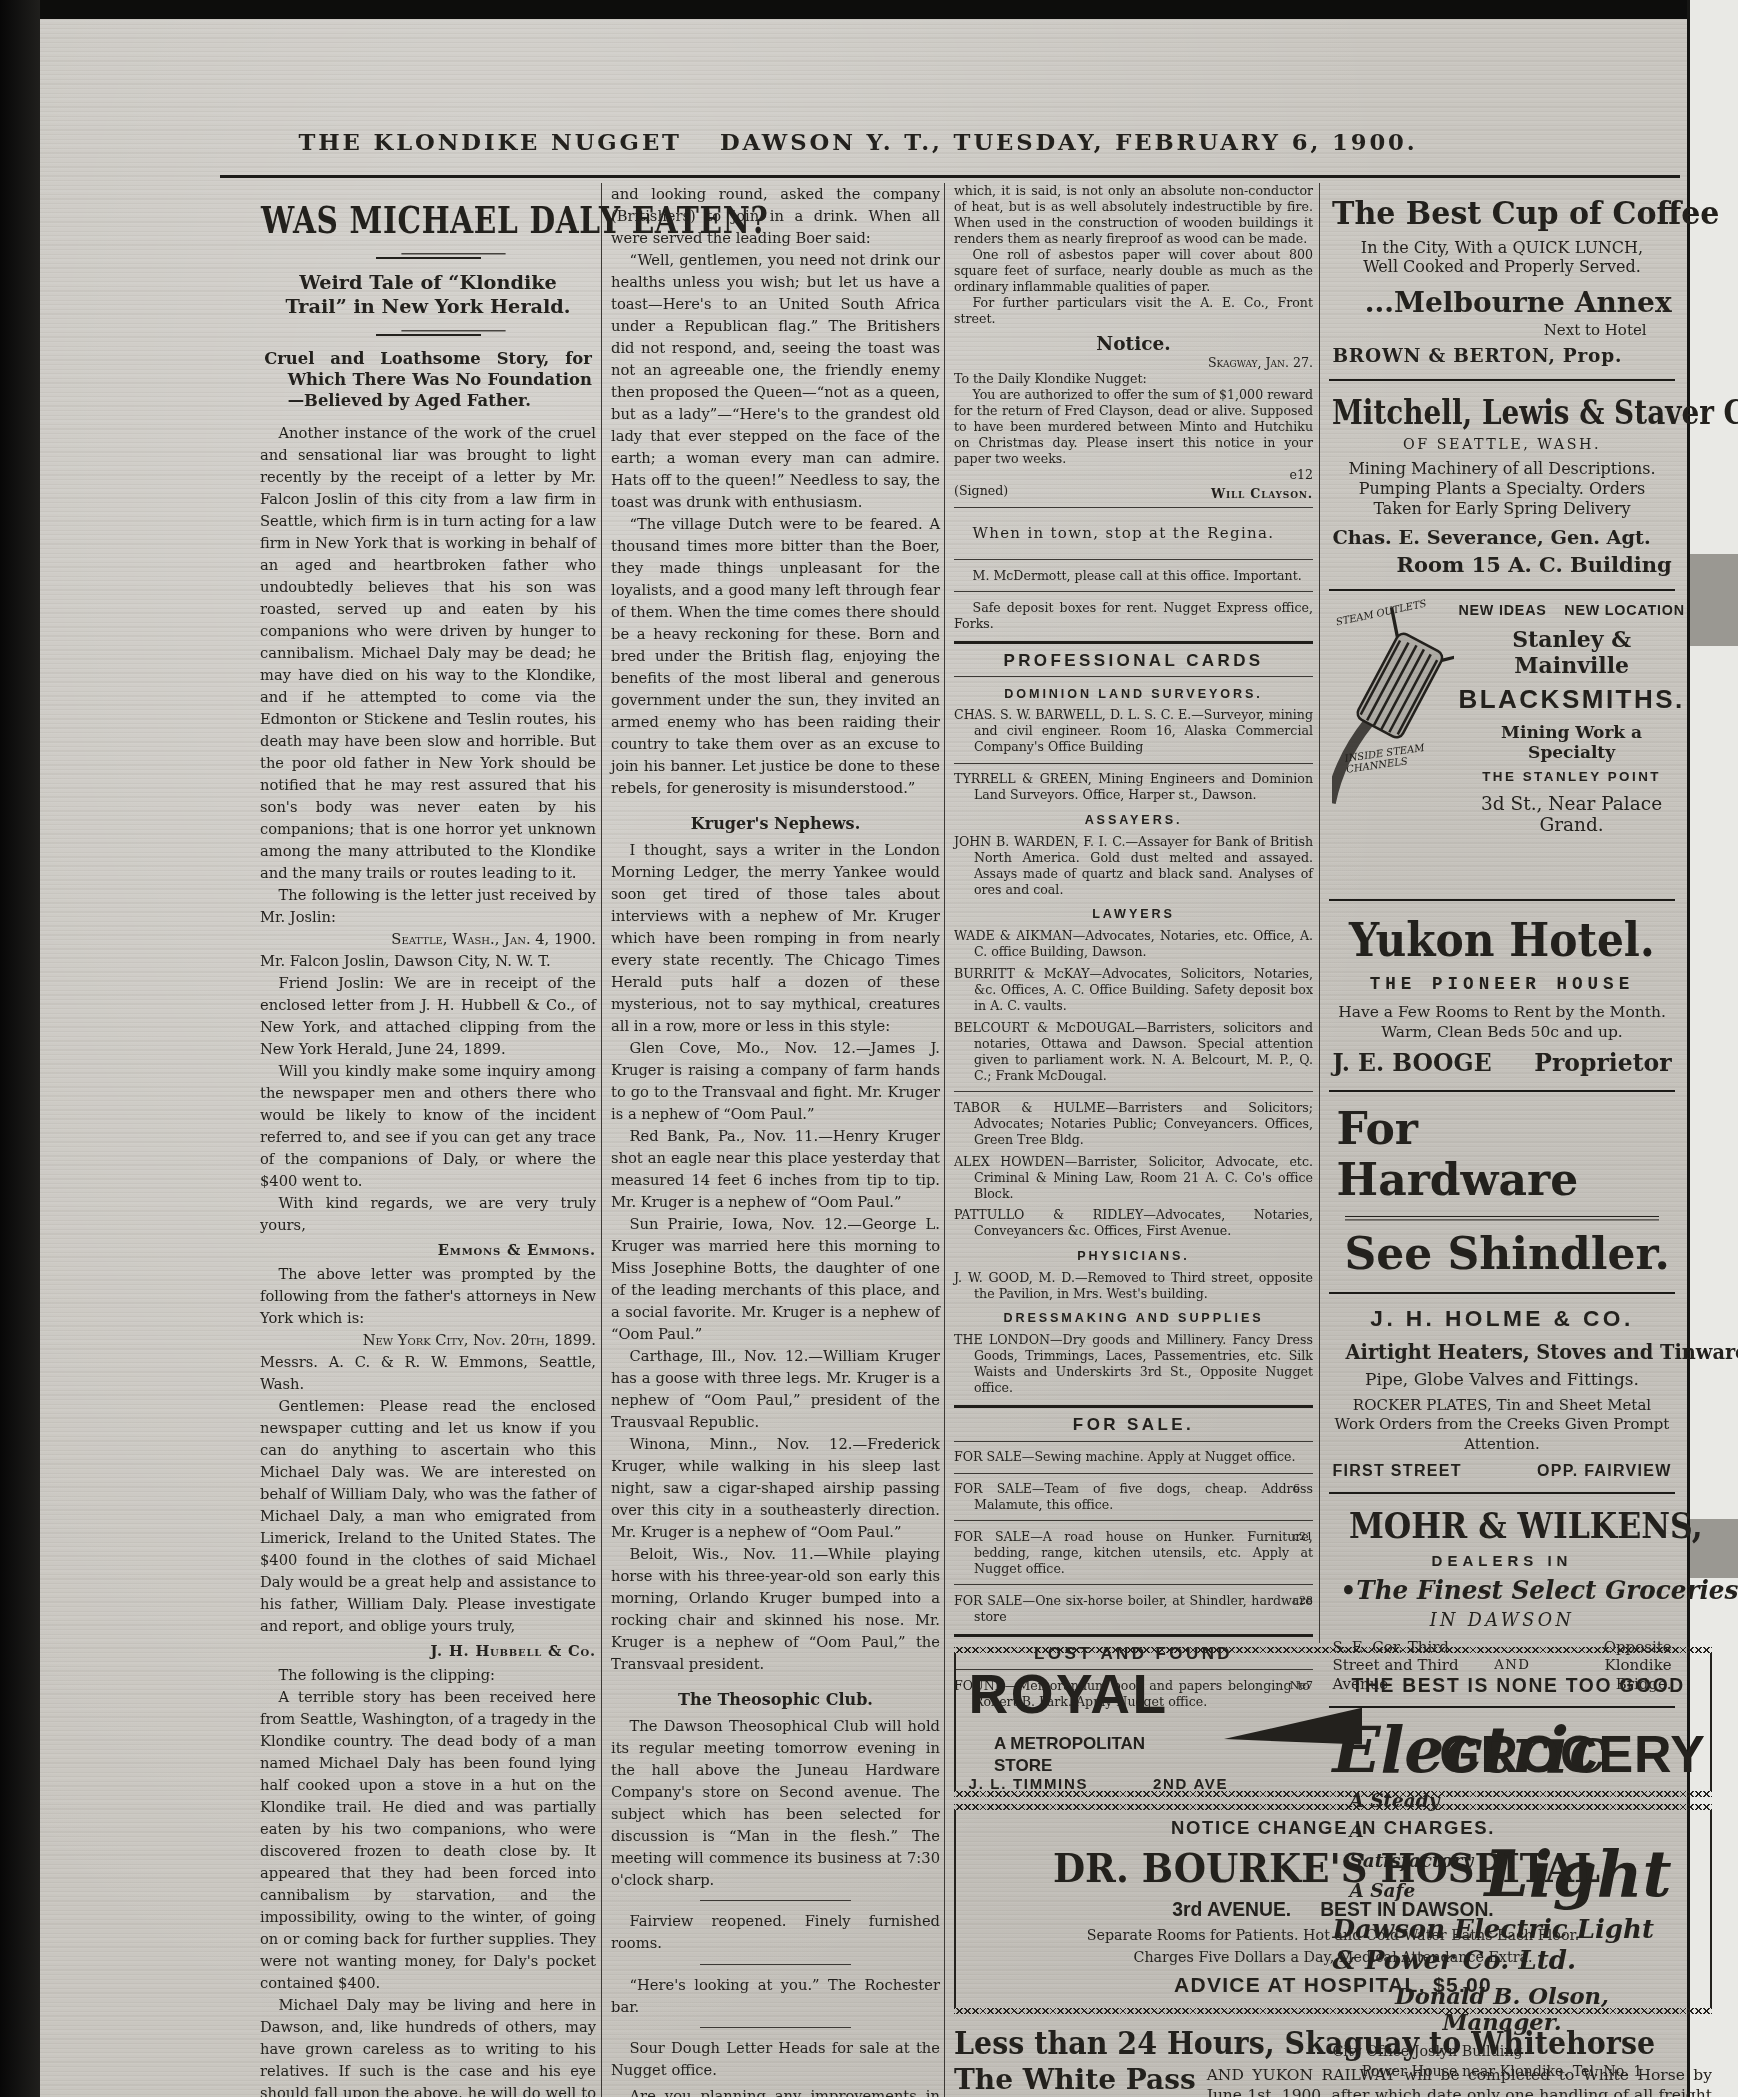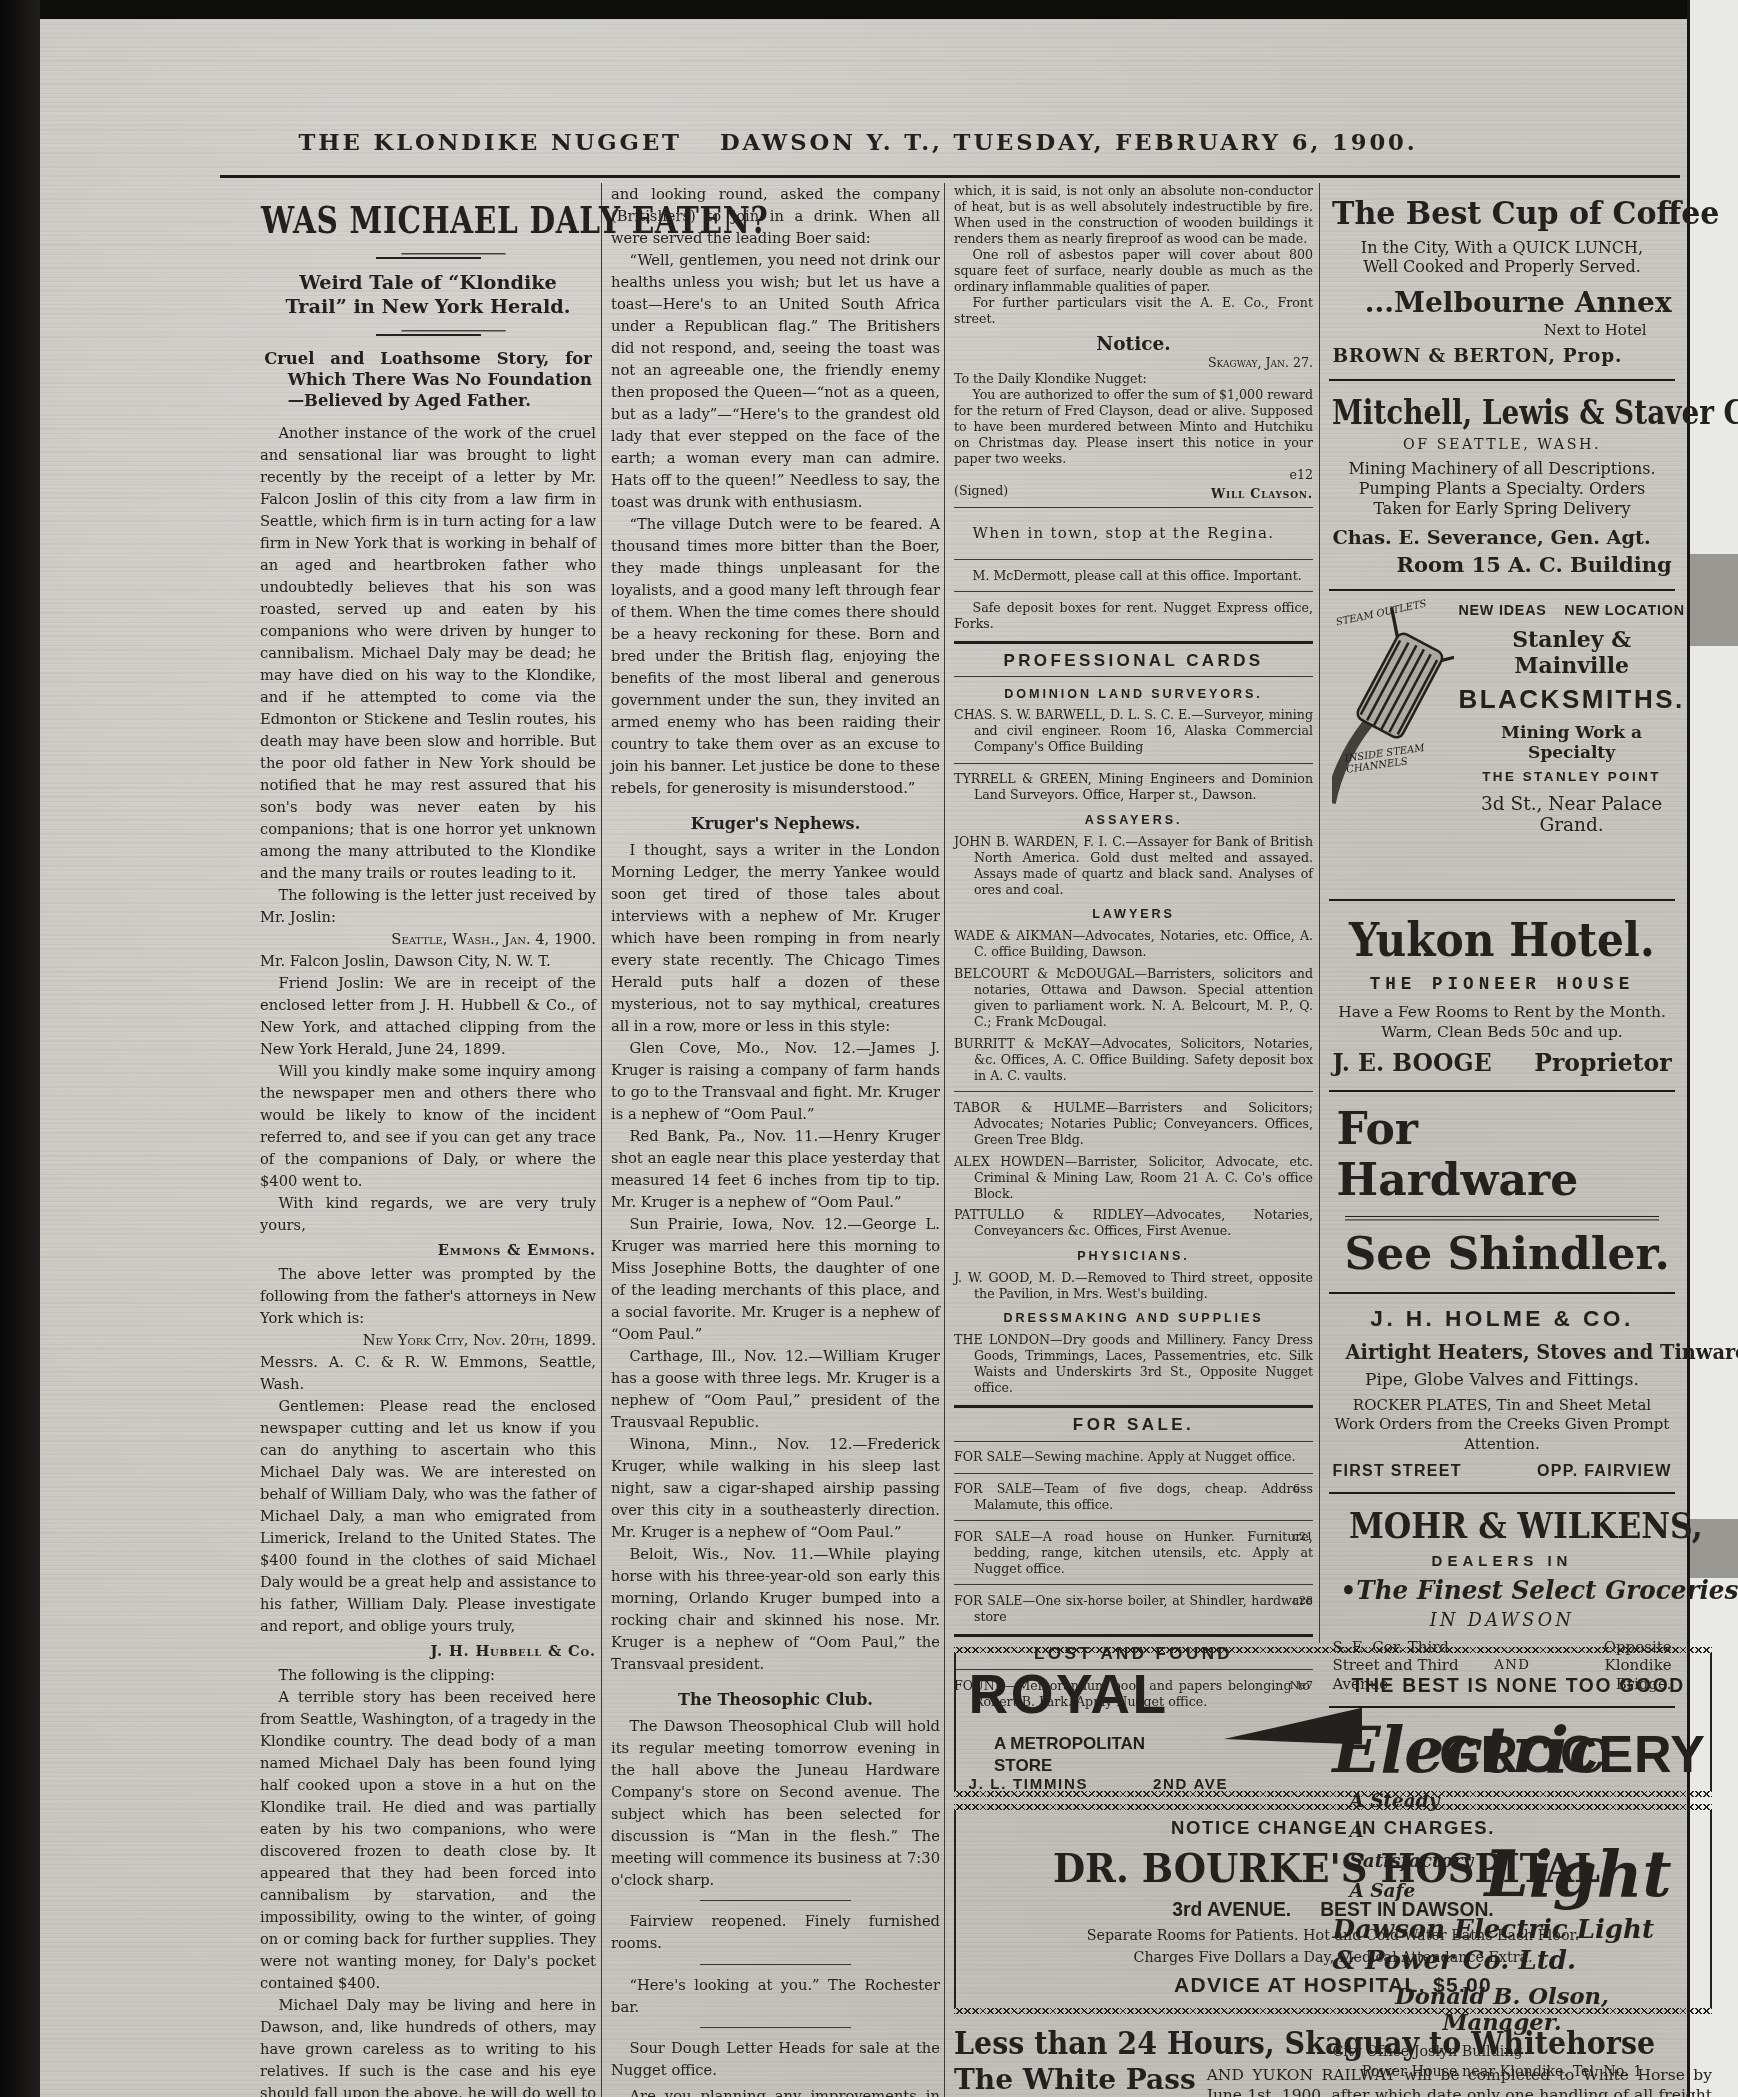--- a/index.html
+++ b/index.html
@@ -239,22 +239,22 @@
     <h3 class="chead">PROFESSIONAL CARDS</h3>
     <div class="thinrule"></div>
     <h4 class="csub">DOMINION LAND SURVEYORS.</h4>
     <p class="entry">CHAS. S. W. BARWELL, D. L. S. C. E.—Surveyor, mining and civil engineer.  Room 16, Alaska Commercial Company's Office Building</p>
     <div class="thinrule"></div>
     <p class="entry">TYRRELL &amp; GREEN, Mining Engineers and Dominion Land Surveyors.  Office, Harper st., Dawson.</p>
     <h4 class="csub">ASSAYERS.</h4>
     <p class="entry">JOHN B. WARDEN, F. I. C.—Assayer for Bank of British North America.  Gold dust melted and assayed.  Assays made of quartz and black sand.  Analyses of ores and coal.</p>
     <h4 class="csub">LAWYERS</h4>
     <p class="entry">WADE &amp; AIKMAN—Advocates, Notaries, etc.  Office, A. C. office Building, Dawson.</p>
+    <p class="entry">BURRITT &amp; McKAY—Advocates, Solicitors, Notaries, &amp;c.  Offices, A. C. Office Building.  Safety deposit box in A. C. vaults.</p>
     <p class="entry">BELCOURT &amp; McDOUGAL—Barristers, solicitors and notaries, Ottawa and Dawson.  Special attention given to parliament work.  N. A. Belcourt, M. P., Q. C.; Frank McDougal.</p>
-    <p class="entry">BURRITT &amp; McKAY—Advocates, Solicitors, Notaries, &amp;c.  Offices, A. C. Office Building.  Safety deposit box in A. C. vaults.</p>
     <div class="thinrule"></div>
     <p class="entry">TABOR &amp; HULME—Barristers and Solicitors; Advocates; Notaries Public; Conveyancers.  Offices, Green Tree Bldg.</p>
     <p class="entry">ALEX HOWDEN—Barrister, Solicitor, Advocate, etc.  Criminal &amp; Mining Law, Room 21 A. C. Co's office Block.</p>
     <p class="entry">PATTULLO &amp; RIDLEY—Advocates, Notaries, Conveyancers &amp;c.  Offices, First Avenue.</p>
     <h4 class="csub">PHYSICIANS.</h4>
     <p class="entry">J. W. GOOD, M. D.—Removed to Third street, opposite the Pavilion, in Mrs. West's building.</p>
     <h4 class="csub">DRESSMAKING AND SUPPLIES</h4>
     <p class="entry">THE LONDON—Dry goods and Millinery.  Fancy Dress Goods, Trimmings, Laces, Passementries, etc.  Silk Waists and Underskirts  3rd St., Opposite Nugget office.</p>
     <div class="thickrule"></div>
     <h3 class="chead">FOR SALE.</h3>

